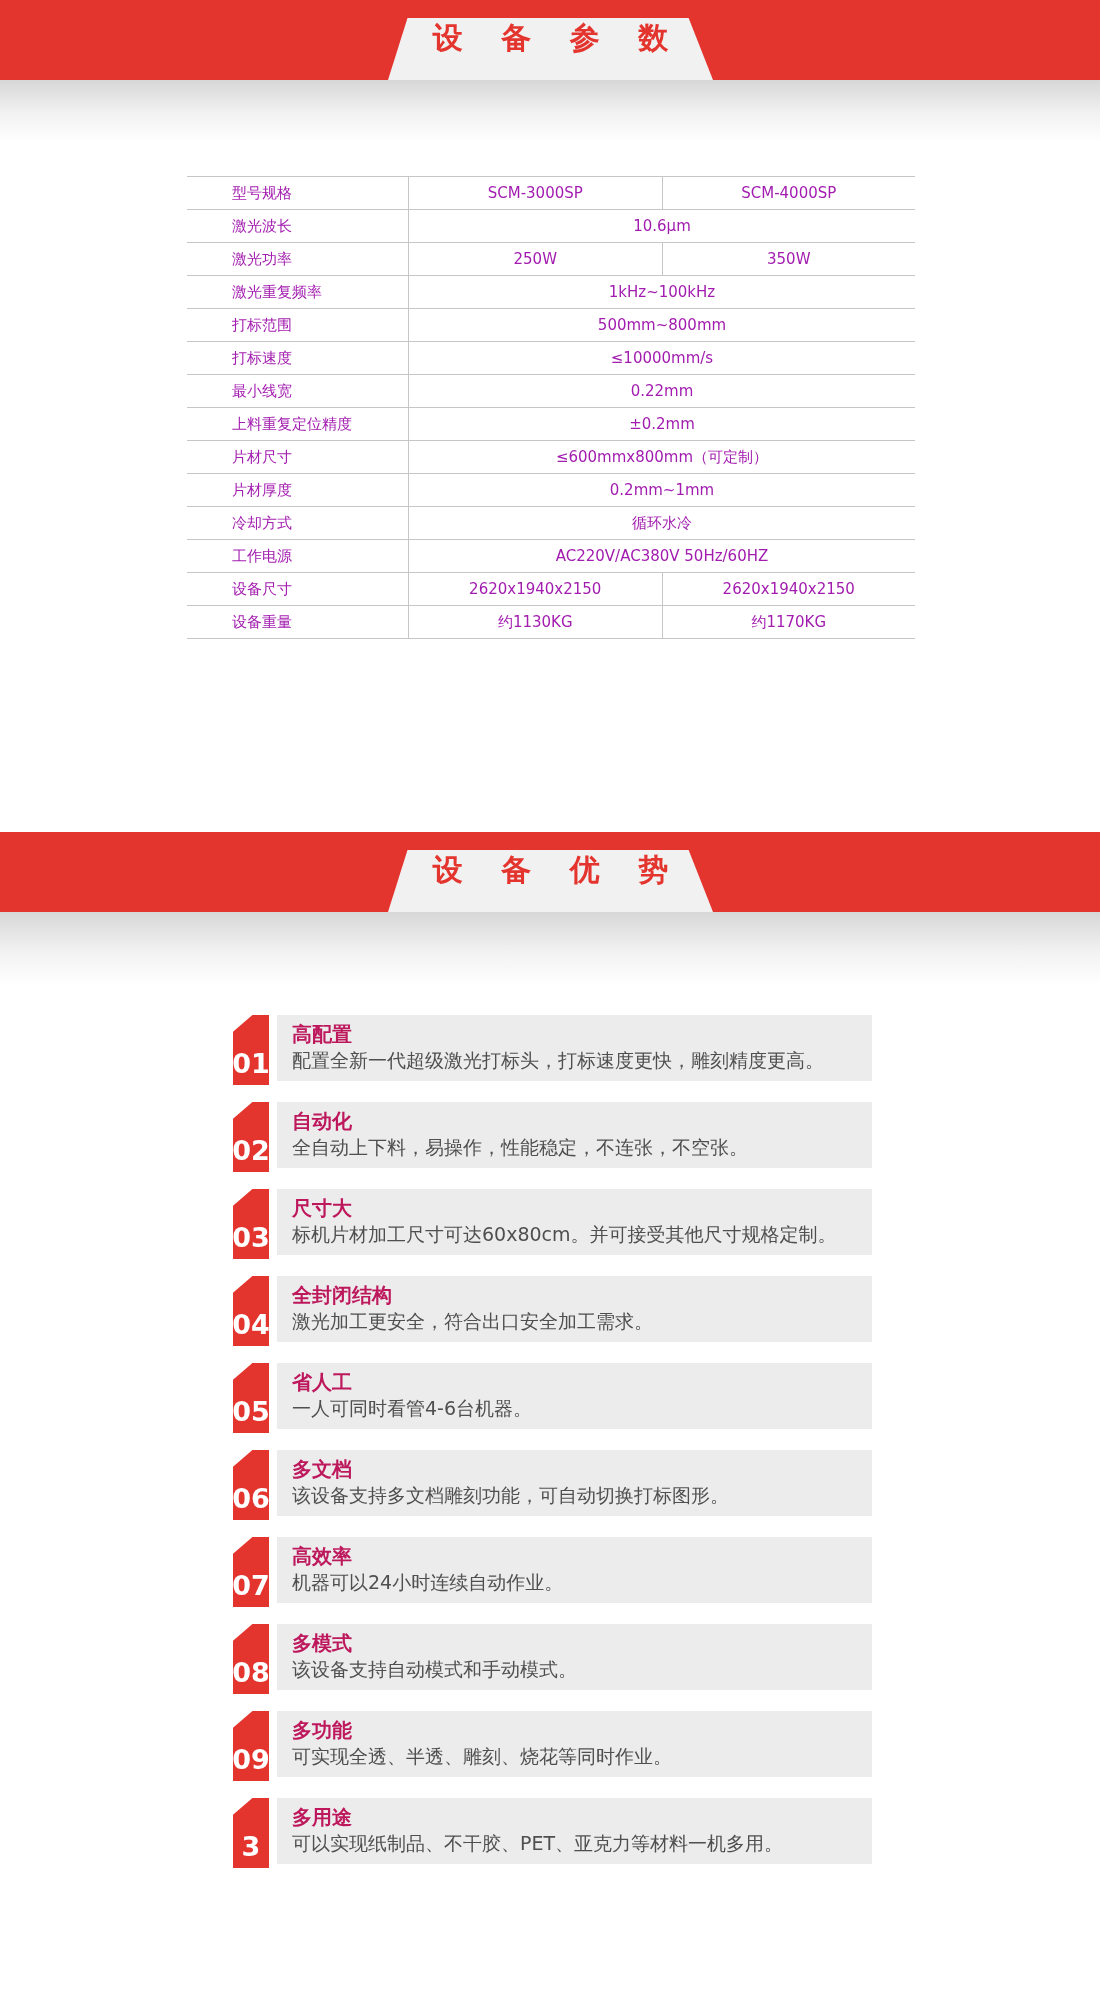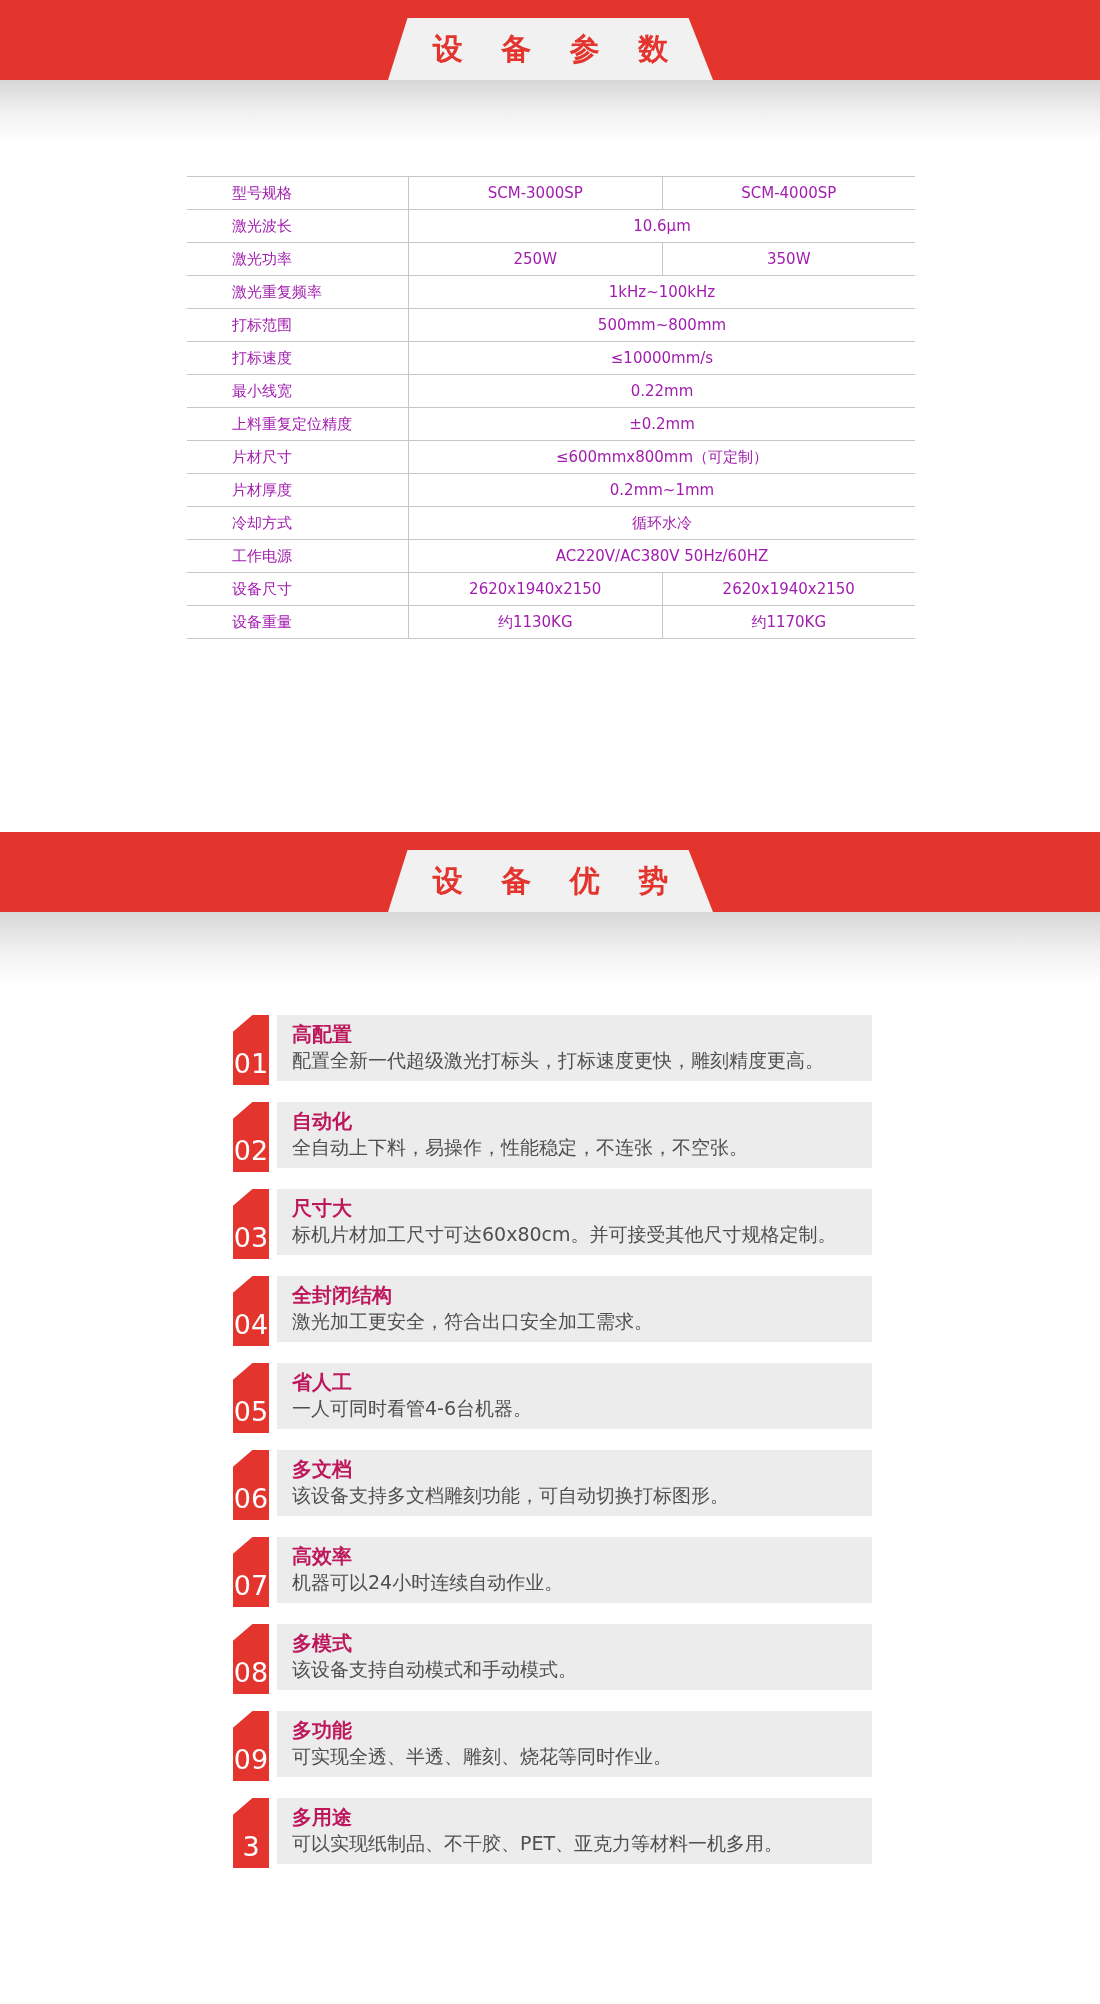--- a/index.html
+++ b/index.html
@@ -8,21 +8,21 @@
     font-family:"DejaVu Sans","Liberation Sans",sans-serif;
     -webkit-font-smoothing:antialiased;overflow:hidden;
   }
   
   .band{position:absolute;left:0;width:1100px;height:80px;background:#e4342e;}
   .band1{top:0;}
   .band2{top:832px;}
   .trap{
     position:absolute;width:325px;left:388px;height:62px;background:#f1f1f1;
     clip-path:polygon(6% 0,92.5% 0,100% 100%,0 100%);
-    display:flex;align-items:center;justify-content:center;
+    display:flex;justify-content:center;
   }
   .trap1{top:18px;}
   .trap2{top:850px;}
   .trap-title{
     color:#e4342e;font-size:30px;font-weight:bold;letter-spacing:14px;
     padding-left:14px; 
     white-space:nowrap;
   }
   .trap-shadow{
     position:absolute;width:325px;left:388px;height:13px;
@@ -50,21 +50,21 @@
   }
   .t-val + .t-val{border-left:1px solid #c6c6c6;}
 
   
   .adv-list{position:absolute;top:1015px;left:233px;width:639px;}
   .adv-item{display:flex;margin-bottom:21px;height:66px;}
   .adv-badge{
     width:36px;height:70px;margin-right:8px;flex-shrink:0;background:#e4342e;
     clip-path:polygon(0 24%,54% 0,100% 0,100% 100%,0 100%);
     display:flex;align-items:flex-end;justify-content:center;
-    color:#ffffff;font-size:27px;font-weight:normal;
+    color:#ffffff;font-size:27px;font-weight:bold;
     box-sizing:border-box;padding-bottom:6px;
   }
   .adv-box{
     flex:1;background:#ececec;box-sizing:border-box;
     padding:6px 10px 0 15px;height:66px;
   }
   .adv-title{font-size:20px;font-weight:bold;color:#be185d;line-height:26px;}
   .adv-desc{font-size:19px;color:#4f4f4f;line-height:27px;white-space:nowrap;}
 </style>
 </head>

